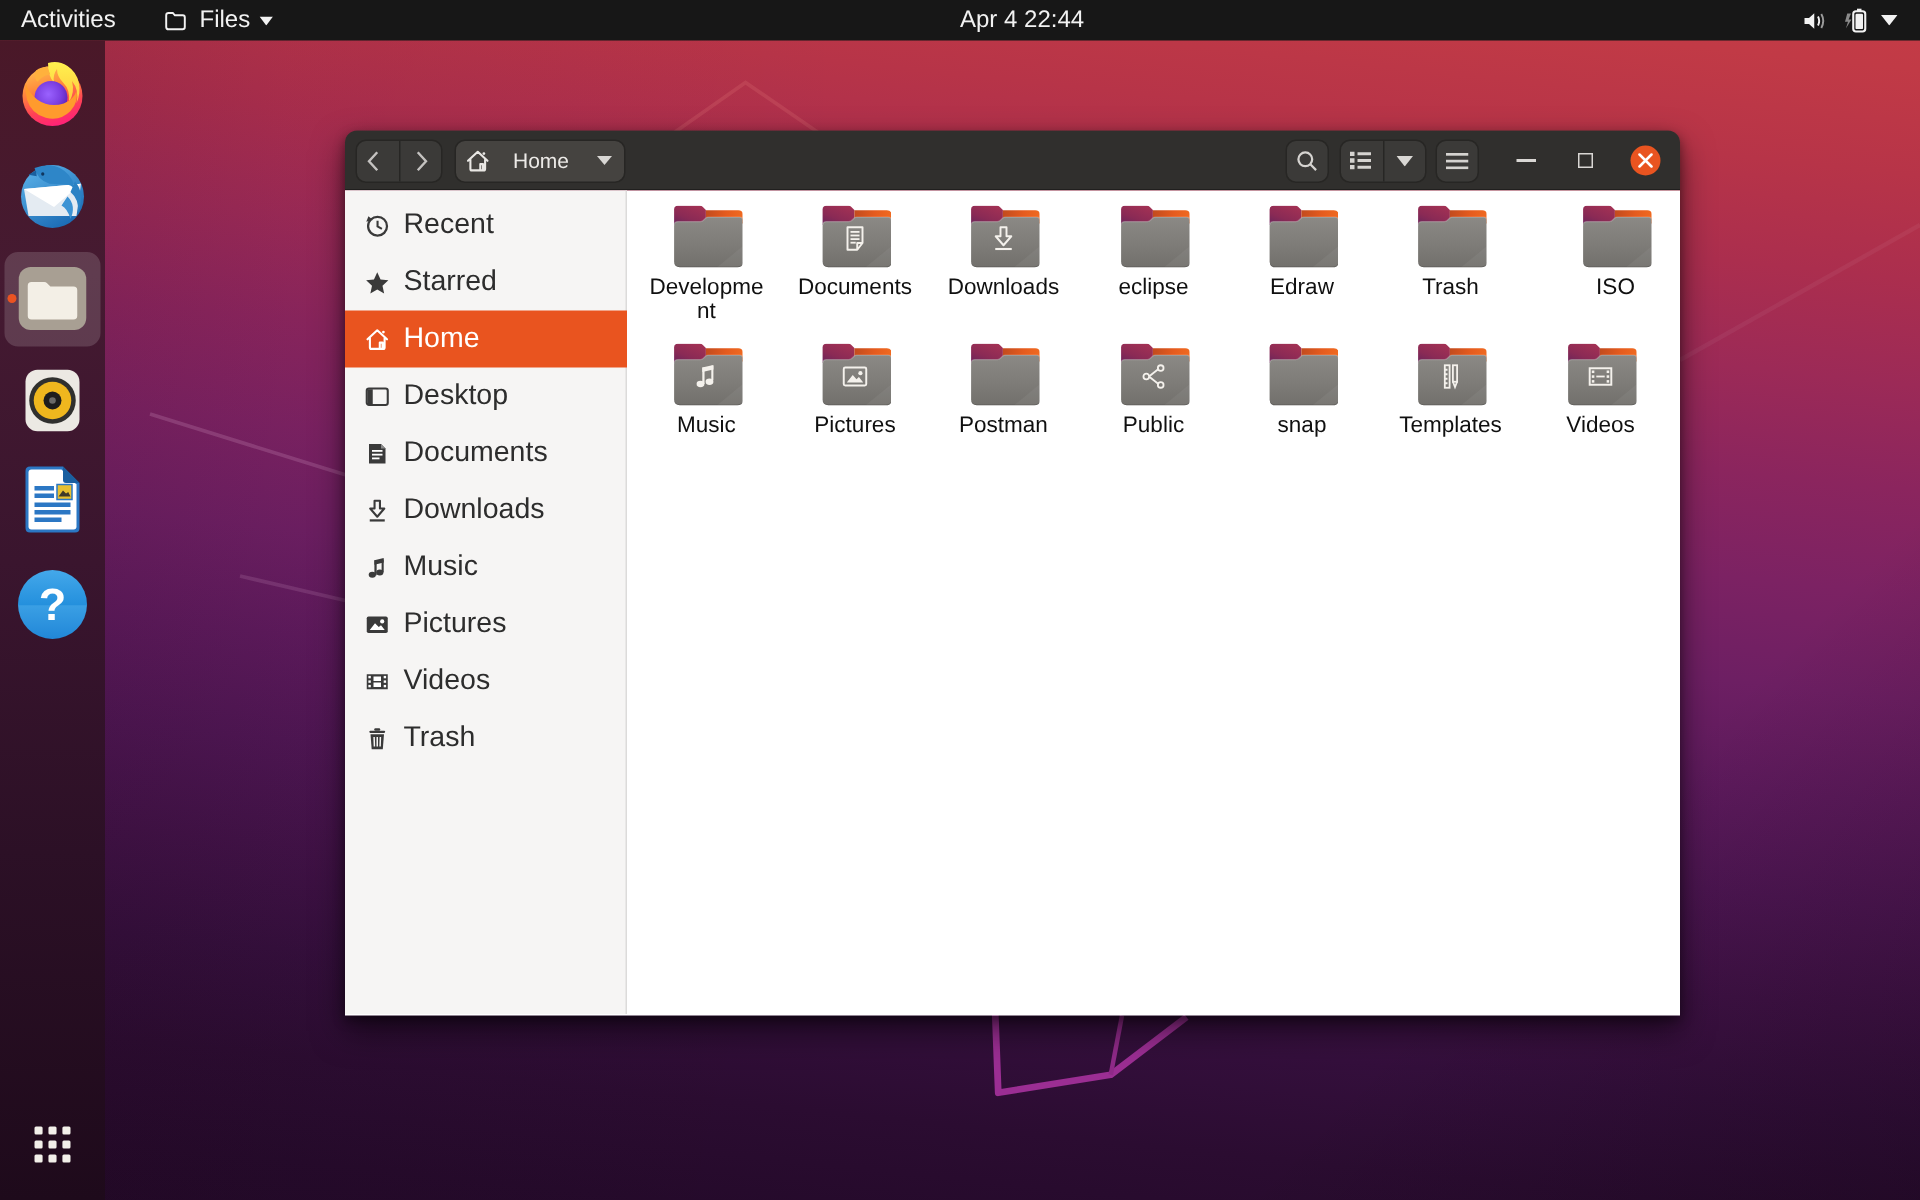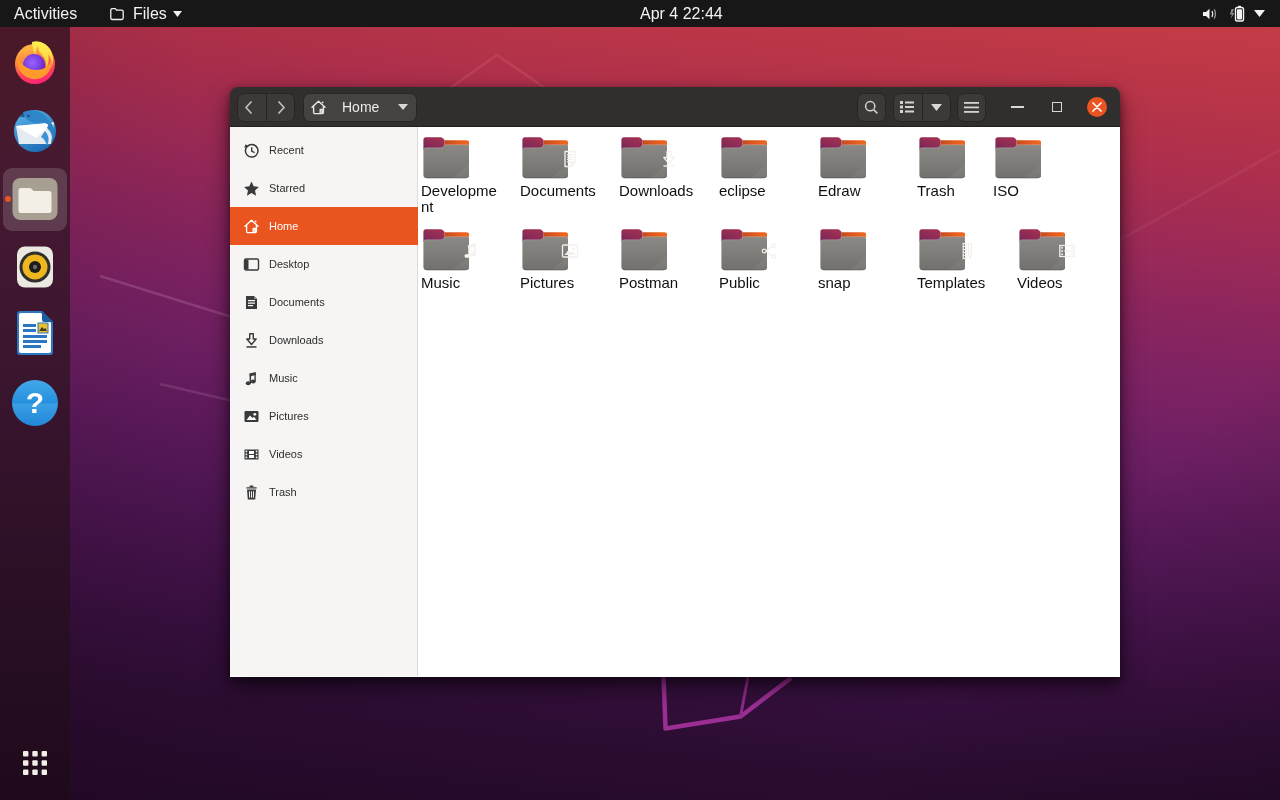--- a/index.html
+++ b/index.html
@@ -16,26 +16,26 @@
 .dock{position:absolute;left:0;top:27px;width:70px;height:773px;
 background:linear-gradient(180deg,#4a1828 0%,#451a31 20%,#3a152e 45%,#2c1026 70%,#1e0a1b 100%);}
 .dicon{position:absolute;left:35px;transform:translate(-50%,-50%)}
 
 .win{position:absolute;left:230px;top:87px;width:890px;height:590px;border-radius:8px 8px 0 0;
 box-shadow:0 10px 22px rgba(0,0,0,0.50),0 3px 8px rgba(0,0,0,0.42);}
 .hdr{position:absolute;left:0;top:0;width:890px;height:40px;background:#302f2d;border-radius:8px 8px 0 0;border-bottom:1px solid #201f1e}
 .hbtn{position:absolute;top:6px;height:29px;background:#3b3a38;border:1px solid #272624;border-radius:7px}
 .wbody{position:absolute;left:0;top:40px;width:890px;height:550px;background:#fff}
 .sidebar{position:absolute;left:0;top:0;width:188px;height:549px;background:#f6f5f4;border-right:1px solid #dcdbda}
-.srow{position:absolute;left:0;width:188px;height:38px;display:flex;align-items:center;color:#2d2d2d;font-size:11px}
+.srow{position:absolute;left:0;width:188px;height:38px;display:flex;align-items:center;color:#2d2d2d;font-size:19px}
 .sicon{position:absolute;left:13px;width:17px;height:17px}
 .stext{position:absolute;left:39px}
 .srow.sel{background:#E9541F;color:#fff}
 
-.cell{position:absolute;width:100px;color:#101010;font-size:15px;line-height:16px}
+.cell{position:absolute;width:100px;text-align:center;color:#101010;font-size:15px;line-height:16px}
 .cell p{margin-top:-1px}
 .emb{position:absolute;left:50%;top:10px;transform:translateX(-50%)}
 </style></head>
 <body>
 <svg width="0" height="0" style="position:absolute">
 <defs>
 <linearGradient id="gtab" x1="0.75" y1="0" x2="0.1" y2="1">
  <stop offset="0" stop-color="#a23154"></stop>
         <stop offset="0.6" stop-color="#8a2a55"></stop>
         <stop offset="1" stop-color="#6b255a"></stop>
@@ -390,21 +390,21 @@
    <p>Downloads</p></div>
   <div class="cell" style="left:588px;top:10px"><svg width="48" height="44">
           <use href="#folder"></use>
         </svg><p>Edraw</p></div>
   <div class="cell" style="left:489px;top:10px"><svg width="48" height="44">
           <use href="#folder"></use>
         </svg><p>eclipse</p></div>
   <div class="cell" style="left:687px;top:10px"><svg width="48" height="44">
           <use href="#folder"></use>
         </svg><p>Trash</p></div>
-  <div class="cell" style="left:763px;top:10px"><svg width="48" height="44">
+  <div class="cell" style="left:797px;top:10px"><svg width="48" height="44">
           <use href="#folder"></use>
         </svg><p>ISO</p></div>
 
   <div class="cell" style="left:191px;top:102px"><svg width="48" height="44">
           <use href="#folder"></use>
         </svg>
    <svg class="emb" style="top:12px" width="20" height="20" viewBox="0 0 20 20">
           <g fill="#f4f1ec">
             <ellipse cx="6" cy="15" rx="2.6" ry="2.1"></ellipse>
             <rect x="7.2" y="4" width="1.5" height="11"></rect>

